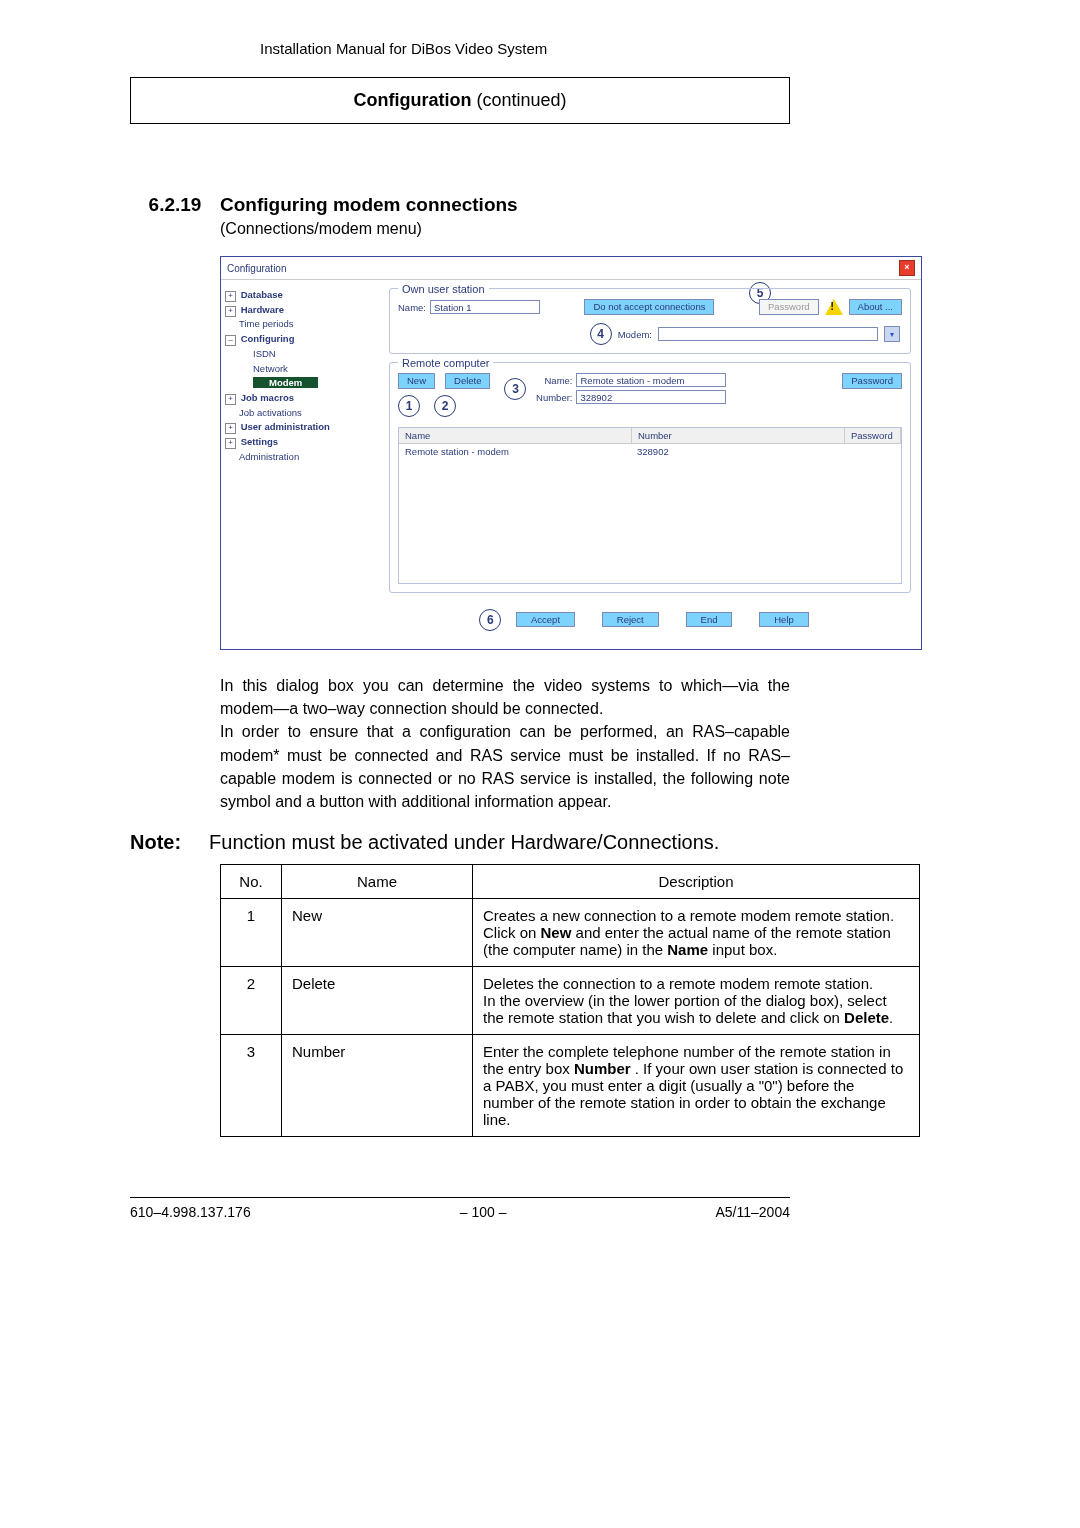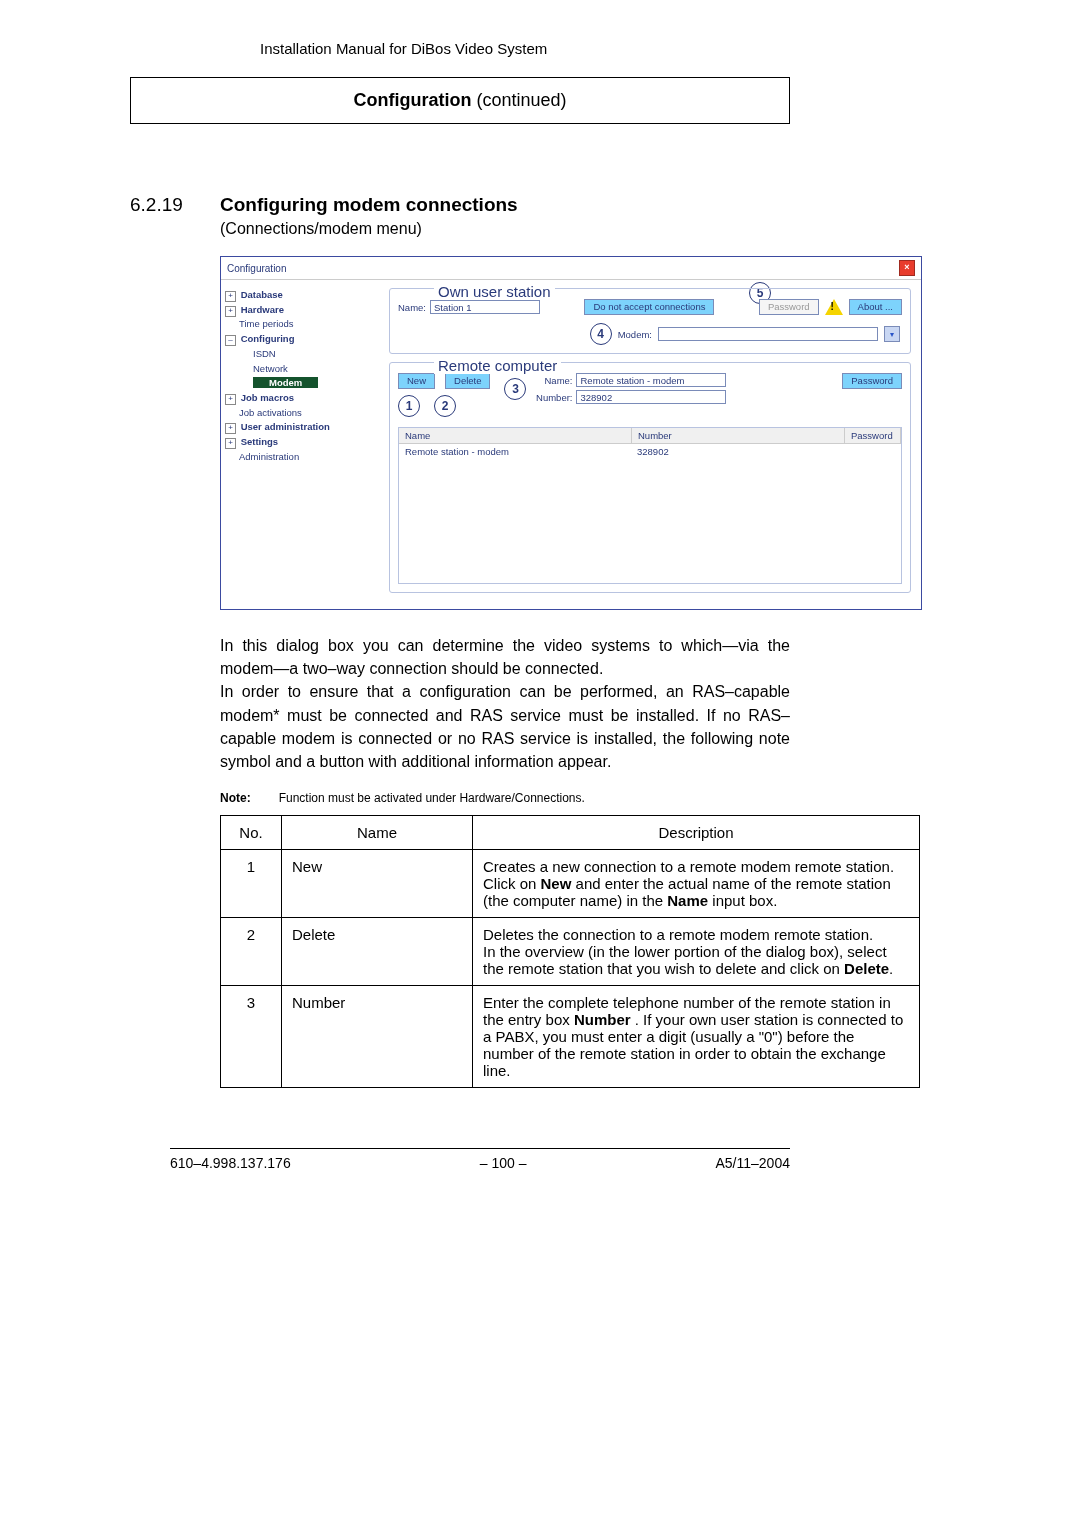--- a/index.html
+++ b/index.html
@@ -24,22 +24,23 @@
     border: 1px solid #000;
     text-align: center;
     padding: 12px 0;
     font-size: 18px;
     margin-bottom: 70px;
   }
   .config-box b { font-weight: bold; }
   .section-num {
     float: left;
     width: 90px;
-    font-weight: normal;
+    font-weight: bold;
     font-size: 19px;
+    text-align: center;
   }
   .section-title {
     font-weight: bold;
     font-size: 19px;
   }
   .subtitle {
     margin-left: 90px;
     font-size: 16px;
     margin-top: 4px;
     margin-bottom: 18px;
@@ -114,23 +115,22 @@
     padding: 10px 8px 8px 8px;
     margin-bottom: 8px;
     position: relative;
   }
   .fieldset .legend {
     position: absolute;
     top: -6px;
     left: 8px;
     background: #fff;
     padding: 0 4px;
-    font-size: 15px;
-    color: #2a3a7a;
-    margin-left: 36px;
+    font-size: 11px;
+    color: #2a3a7a;
   }
   .row { display: flex; align-items: center; gap: 4px; }
   .lbl { font-size: 9.5px; color: #2a3a7a; }
   .inp {
     border: 1px solid #7a8bb8;
     background: #fff;
     font-size: 9.5px;
     padding: 1px 3px;
     height: 14px;
     box-sizing: border-box;
@@ -219,24 +219,23 @@
   }
   .bottom-btns .btn { margin: 0 12px; padding: 1px 14px; }
   .body-text {
     margin-left: 90px;
     margin-top: 24px;
     font-size: 16px;
     line-height: 1.45;
     text-align: justify;
   }
   .note-row {
-    margin-left: 90px;
     margin-top: 18px;
     margin-bottom: 10px;
-    font-size: 12px;
+    font-size: 20px;
   }
   .note-row b { margin-right: 28px; }
   table.desc {
     margin-left: 90px;
     border-collapse: collapse;
     width: 700px;
     font-size: 15px;
   }
   table.desc th, table.desc td {
     border: 1px solid #000;
@@ -255,21 +254,20 @@
     margin-top: 10px;
     font-size: 15.5px;
   }
   .footer {
     margin-top: 60px;
     border-top: 1px solid #000;
     padding-top: 6px;
     display: flex;
     justify-content: space-between;
     font-size: 14px;
-    margin-left: 40px;
   }
 </style>
 </head>
 <body>
 
 <div class="page">
   <div class="header">Installation Manual for DiBos Video System</div>
 
   <div class="config-box">
     <b>Configuration</b><span> (continued)</span>
@@ -367,20 +365,27 @@
               <div class="col-pw">Password</div>
             </div>
             <div class="list-row">
               <div class="col-name">Remote station - modem</div>
               <div class="col-num">328902</div>
               <div class="col-pw"></div>
             </div>
           </div>
         </div>
 
+        <div class="bottom-btns">
+          <span class="callout" style="vertical-align:middle;">6</span>
+          <span class="btn">Accept</span>
+          <span class="btn">Reject</span>
+          <span class="btn">End</span>
+          <span class="btn">Help</span>
+        </div>
       </div>
     </div>
   </div>
 
   <div class="body-text">
     <span>In this dialog box you can determine the video systems to which—via the modem—a two–way connection should be connected.</span><br>
     <span>In order to ensure that a configuration can be performed, an RAS–capable modem* must be connected and RAS service must be installed. If no RAS–capable modem is connected or no RAS service is installed, the following note symbol and a button with additional information appear.</span>
   </div>
 
   <div class="note-row">

